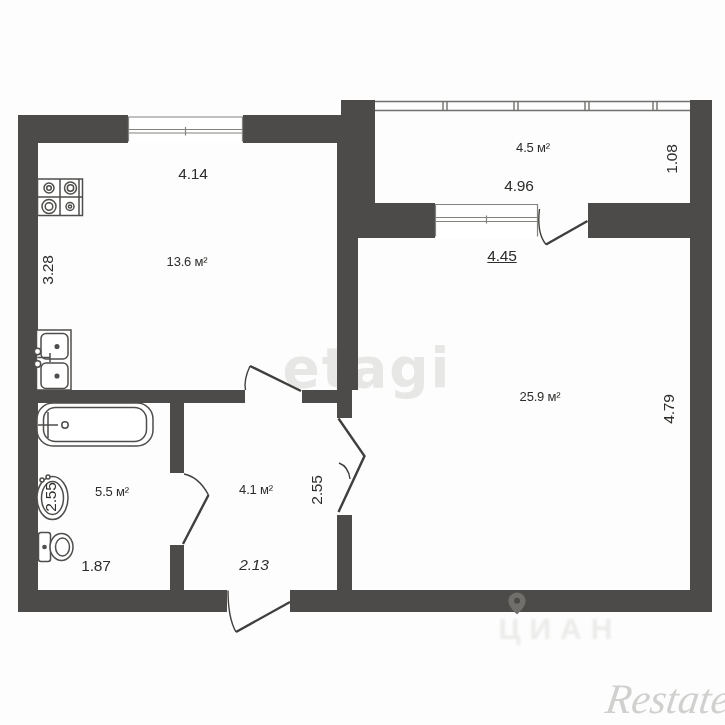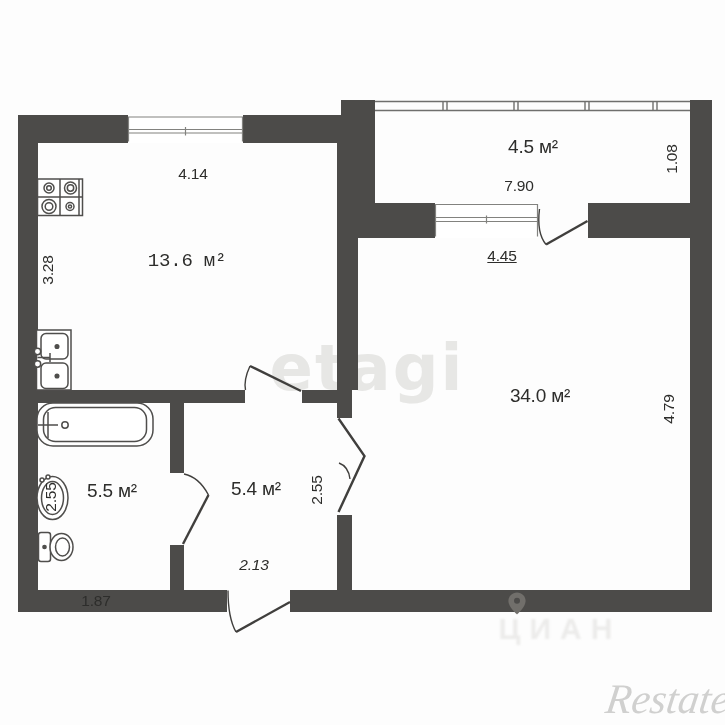--- a/index.html
+++ b/index.html
@@ -4,24 +4,24 @@
 <style>
   html,body{margin:0;padding:0;background:#fdfdfd;}
   .canvas{position:relative;width:725px;height:725px;background:#fdfdfd;overflow:hidden;
           font-family:"Liberation Sans",sans-serif;}
   .wall{position:absolute;background:#4c4b49;z-index:3;}
   .win{position:absolute;background:#ffffff;z-index:4;}
   .overlay{position:absolute;left:0;top:0;z-index:5;}
   .lbl{position:absolute;z-index:6;color:#2d2d2b;white-space:nowrap;
        transform:translate(-50%,-50%);letter-spacing:-0.2px;}
   .lbl.rot{transform:translate(-50%,-50%) rotate(-90deg);}
-  .area{font-size:19px;}
+  .area{font-size:13px;}
   .dim{font-size:15.5px;}
   .wm-etagi{position:absolute;left:367px;top:368px;transform:translate(-50%,-50%);
-       z-index:1;font-family:"DejaVu Sans",sans-serif;font-weight:700;font-size:64px;
+       z-index:1;font-family:"DejaVu Sans",sans-serif;font-weight:700;font-size:55px;
        letter-spacing:2px;color:#e7e7e5;}
   .wm-cian{position:absolute;left:560px;top:629px;transform:translate(-50%,-50%);
        z-index:1;font-size:30px;letter-spacing:9px;color:#dedddb;opacity:.55;
        filter:blur(1px);font-weight:700;}
   .wm-restate{position:absolute;left:668px;top:699px;transform:translate(-50%,-50%) skewX(-8deg);
        z-index:1;font-family:"Liberation Serif",serif;font-style:italic;font-size:42px;
        color:#9a9a98;opacity:.45;}
 </style>
 </head>
 <body>
@@ -133,30 +133,30 @@
       <ellipse cx="61.5" cy="547" rx="11.5" ry="13.5"></ellipse>
       <ellipse cx="62.5" cy="547" rx="7" ry="9"></ellipse>
     </g>
 
     <g>
       <path d="M 517 592.5 c -4.8 0 -8.6 3.8 -8.6 8.6 c 0 6 8.6 13.4 8.6 13.4 c 0 0 8.6 -7.4 8.6 -13.4 c 0 -4.8 -3.8 -8.6 -8.6 -8.6 z" fill="#716f6b"></path>
       <circle cx="517" cy="600.8" r="3" fill="#4c4b49"></circle>
     </g>
   </svg>
 
-  <div class="lbl area" style="left:187px;top:261px;font-family:Liberation Mono, monospace;">13.6 м²</div>
-  <div class="lbl area" style="left:540px;top:396px;">34.0 м²</div>
+  <div class="lbl area" style="left:187px;top:261px;">13.6 м²</div>
+  <div class="lbl area" style="left:540px;top:396px;">25.9 м²</div>
   <div class="lbl area" style="left:533px;top:147px;">4.5 м²</div>
   <div class="lbl area" style="left:112px;top:491px;">5.5 м²</div>
-  <div class="lbl area" style="left:256px;top:489px;">5.4 м²</div>
+  <div class="lbl area" style="left:256px;top:489px;">4.1 м²</div>
 
   <div class="lbl dim" style="left:193px;top:174px;">4.14</div>
   <div class="lbl dim rot" style="left:48px;top:270px;">3.28</div>
-  <div class="lbl dim" style="left:519px;top:186px;">7.90</div>
+  <div class="lbl dim" style="left:519px;top:186px;">4.96</div>
   <div class="lbl dim rot" style="left:672px;top:159px;">1.08</div>
   <div class="lbl dim" style="left:502px;top:256px;text-decoration:underline;">4.45</div>
   <div class="lbl dim rot" style="left:669px;top:409px;">4.79</div>
-  <div class="lbl dim" style="left:96px;top:566px;margin-top:35px;">1.87</div>
+  <div class="lbl dim" style="left:96px;top:566px;">1.87</div>
   <div class="lbl dim rot" style="left:51px;top:497px;">2.55</div>
   <div class="lbl dim" style="left:254px;top:565px;font-style:italic;">2.13</div>
   <div class="lbl dim rot" style="left:317px;top:490px;">2.55</div>
 
 </div>
 
 </body></html>

